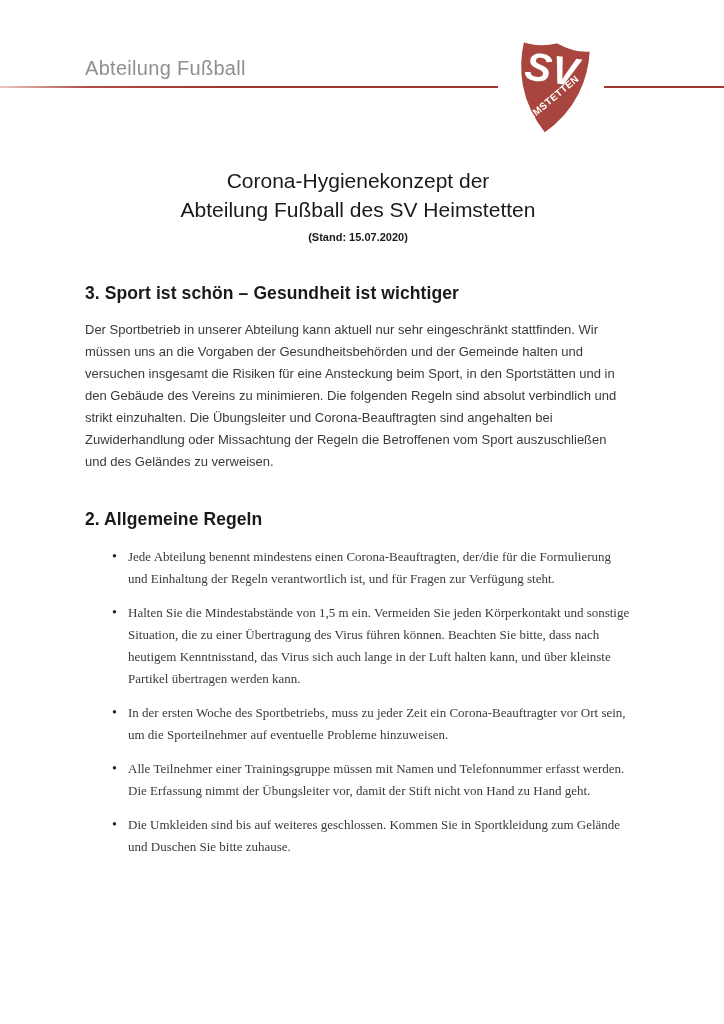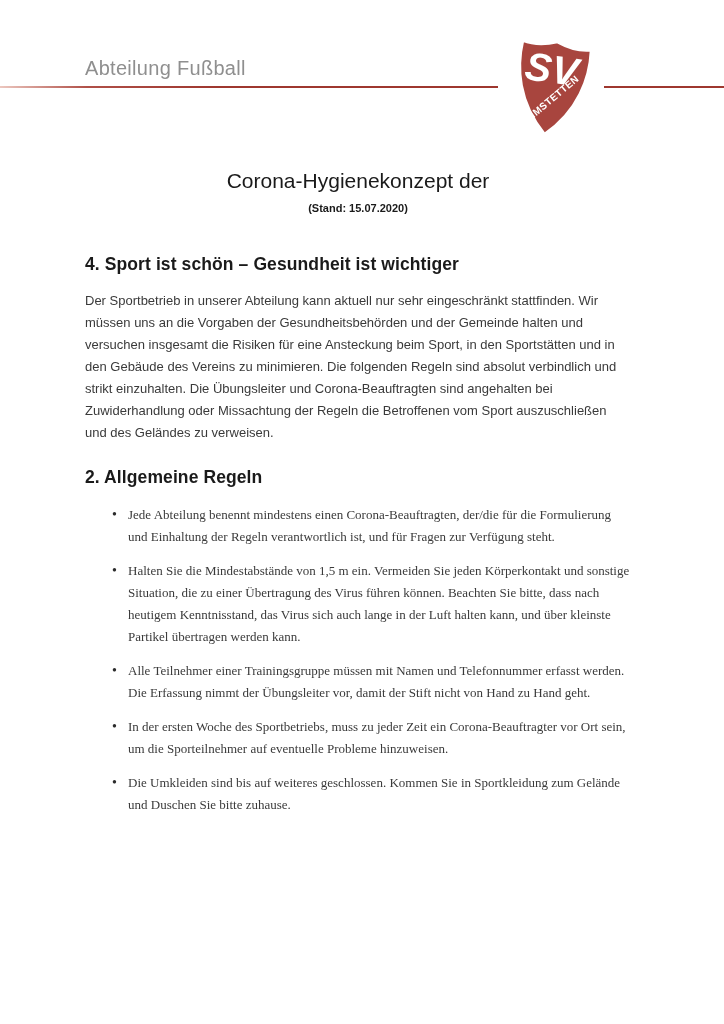--- a/index.html
+++ b/index.html
@@ -60,21 +60,21 @@
     font-weight: 700;
     line-height: 26px;
   }
   h2.sec-heading {
     font-size: 17.5px;
     font-weight: 700;
     color: #1a1a1a;
     letter-spacing: 0.1px;
   }
   .sec1 { margin-top: 33px; }
-  .sec2 { margin-top: 23px; }
+  .sec2 { margin-top: 36px; }
   p.body-text, .intro-text {
     margin-top: 15px;
     font-size: 13px;
     line-height: 22px;
     color: #3a3a3a;
   }
   ul.rules {
     margin-top: 16px;
     padding-left: 27px;
     list-style: none;
@@ -112,33 +112,34 @@
         <text x="17" y="54" font-size="46" font-weight="bold" font-style="italic" font-family="Liberation Sans, sans-serif" fill="#ffffff">SV</text>
         <text transform="rotate(-48 50 72)" x="4" y="78" font-size="11.5" font-weight="bold" font-family="Liberation Sans, sans-serif" fill="#ffffff" letter-spacing="0.5">HEIMSTETTEN</text>
       </g>
     </svg>
   </div>
 
   <div class="content">
 
     <div class="doc-title">
       <div class="t-line">Corona-Hygienekonzept der</div>
+      <div class="t-line">Abteilung Fußball des SV Heimstetten</div>
       <div class="t-stand">(Stand: 15.07.2020)</div>
     </div>
 
     <section>
-      <h2 class="sec-heading sec1">4. Sport ist schön – Gesundheit ist wichtiger</h2>
+      <h2 class="sec-heading sec1">3. Sport ist schön – Gesundheit ist wichtiger</h2>
       <p class="body-text">Der Sportbetrieb in unserer Abteilung kann aktuell nur sehr eingeschränkt stattfinden. Wir müssen uns an die Vorgaben der Gesundheitsbehörden und der Gemeinde halten und versuchen insgesamt die Risiken für eine Ansteckung beim Sport, in den Sportstätten und in den Gebäude des Vereins zu minimieren. Die folgenden Regeln sind absolut verbindlich und strikt einzuhalten. Die Übungsleiter und Corona-Beauftragten sind angehalten bei Zuwiderhandlung oder Missachtung der Regeln die Betroffenen vom Sport auszuschließen und des Geländes zu verweisen.</p>
     </section>
 
     <section>
       <h2 class="sec-heading sec2">2. Allgemeine Regeln</h2>
       <ul class="rules">
         <li>Jede Abteilung benennt mindestens einen Corona-Beauftragten, der/die für die Formulierung und Einhaltung der Regeln verantwortlich ist, und für Fragen zur Verfügung steht.</li>
         <li>Halten Sie die Mindestabstände von 1,5 m ein. Vermeiden Sie jeden Körperkontakt und sonstige Situation, die zu einer Übertragung des Virus führen können. Beachten Sie bitte, dass nach heutigem Kenntnisstand, das Virus sich auch lange in der Luft halten kann, und über kleinste Partikel übertragen werden kann.</li>
+        <li>In der ersten Woche des Sportbetriebs, muss zu jeder Zeit ein Corona-Beauftragter vor Ort sein, um die Sporteilnehmer auf eventuelle Probleme hinzuweisen.</li>
         <li>Alle Teilnehmer einer Trainingsgruppe müssen mit Namen und Telefonnummer erfasst werden. Die Erfassung nimmt der Übungsleiter vor, damit der Stift nicht von Hand zu Hand geht.</li>
-        <li>In der ersten Woche des Sportbetriebs, muss zu jeder Zeit ein Corona-Beauftragter vor Ort sein, um die Sporteilnehmer auf eventuelle Probleme hinzuweisen.</li>
         <li>Die Umkleiden sind bis auf weiteres geschlossen. Kommen Sie in Sportkleidung zum Gelände und Duschen Sie bitte zuhause.</li>
       </ul>
     </section>
 
   </div>
 </div>
 
 </body></html>

